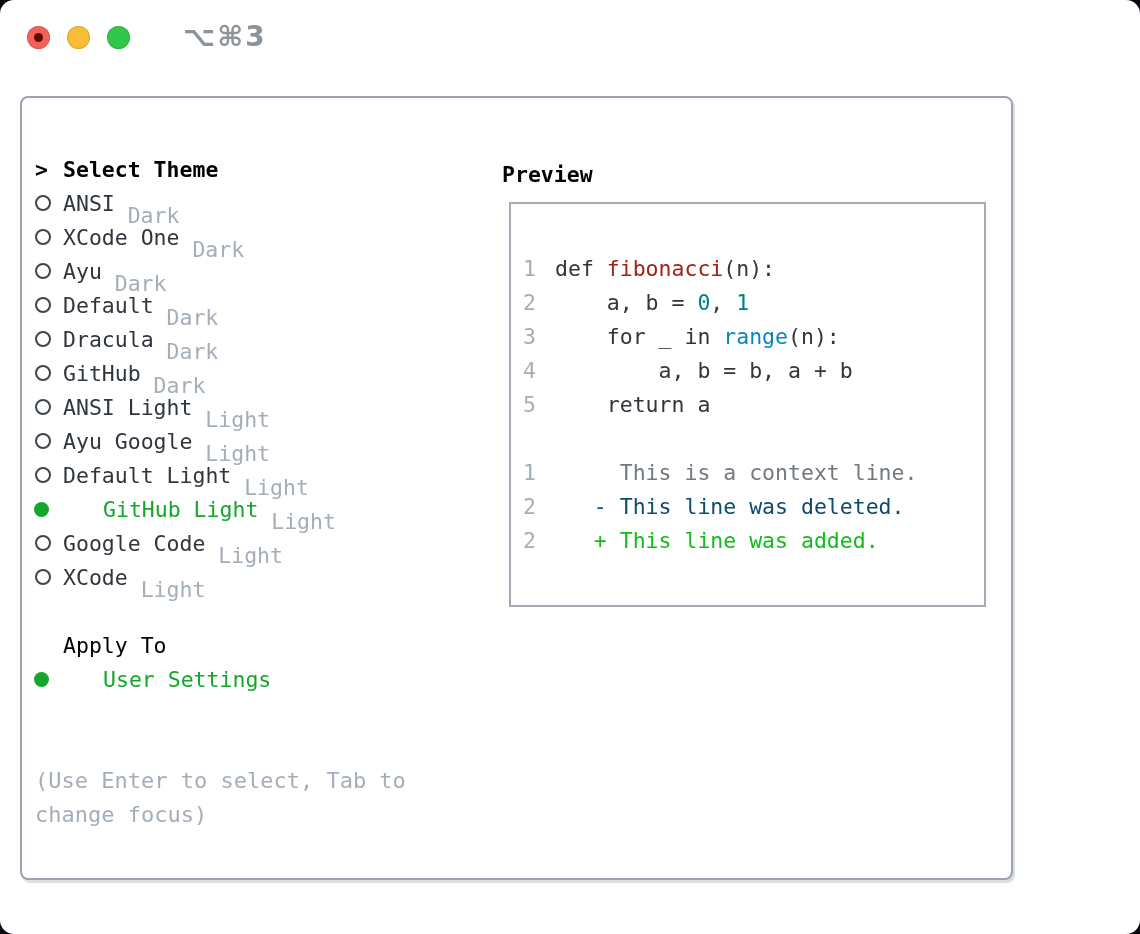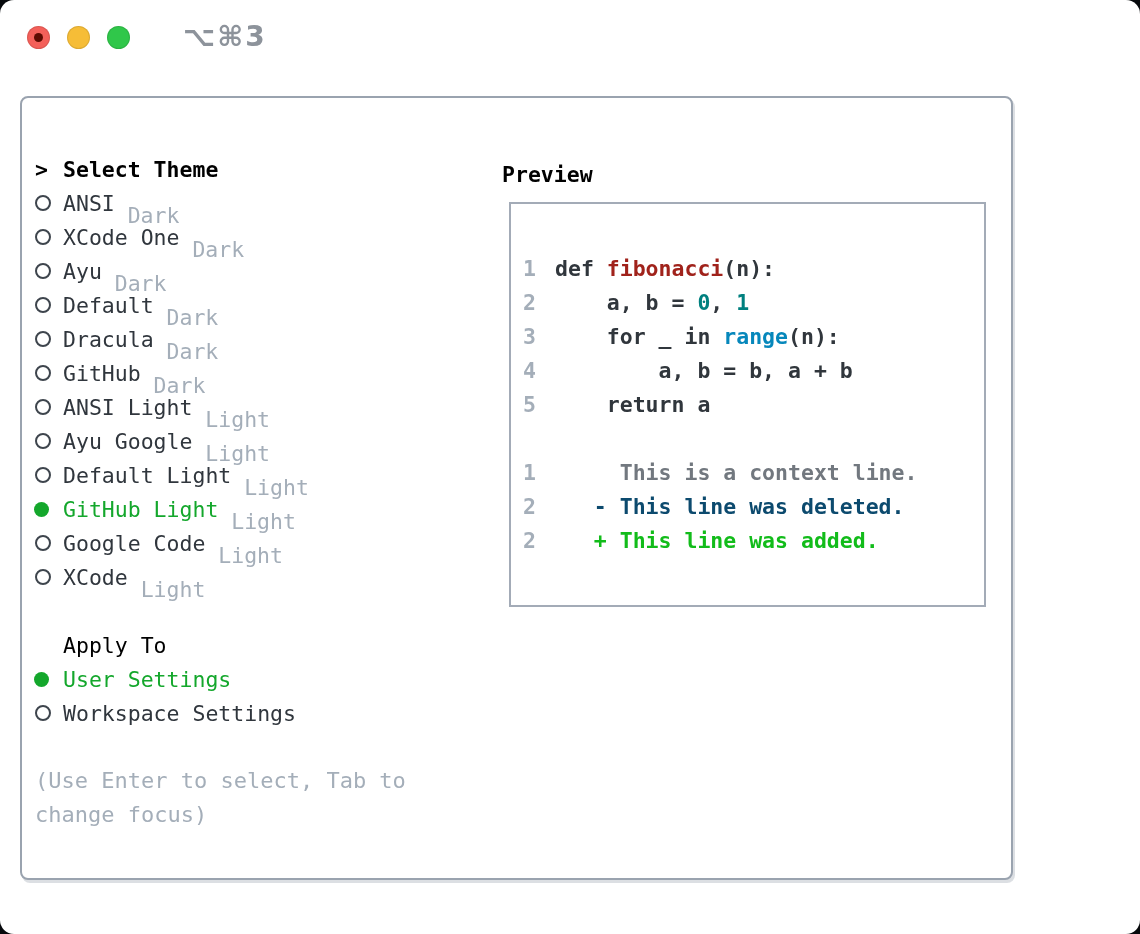--- a/index.html
+++ b/index.html
@@ -17,29 +17,29 @@
          border:2px solid #9aa3af;border-radius:8px;box-sizing:border-box;
          box-shadow:2px 3px 0 rgba(154,163,175,.35);}
   
   .rowblock{position:absolute;left:35px;}
   .row{display:flex;align-items:center;height:34px;font-size:21.5px;color:#30363d;white-space:pre;}
   .marker{width:28px;display:flex;align-items:center;flex:none;}
   .ring{width:12px;height:12px;border:2px solid #3e454d;border-radius:50%;box-sizing:content-box;}
   .dot{width:15px;height:15px;border-radius:50%;background:var(--green,#14a72c);margin-left:-1px;}
   .hdr{font-weight:bold;color:#000;}
   .nm{color:#30363d;}
-  .nm.sel{color:var(--green,#14a72c);}
+  .nm.sel{color:var(--green,#14a72c);margin-left:40px;}
   .vt{color:#a4aeb9;margin-left:12.9px;margin-top:24px;}
   .hint{position:absolute;left:35px;top:764px;font-size:22px;line-height:34px;color:#a4aeb9;white-space:pre;}
   
   .preview-title{position:absolute;left:502px;top:158px;height:34px;line-height:34px;
                  font-size:21.5px;font-weight:bold;color:#000;}
   .preview-box{position:absolute;left:509px;top:202px;width:477px;height:405px;
                border:2px solid #a3abb7;box-sizing:border-box;background:#fff;
-               padding:48px 0 0 12px;overflow:hidden;font-weight:bold;}
+               padding:48px 0 0 12px;overflow:hidden;}
   .cline{height:34px;line-height:34px;font-size:21.5px;white-space:pre;}
   .cnum{display:inline-block;min-width:13px;margin-right:19px;color:#a4aeb9;}
 </style>
 </head>
 <body>
 
 <div class="window">
 
   <div class="titlebar">
     <div class="tl tl-close" style="background: rgb(244, 96, 90);"></div>
@@ -72,21 +72,20 @@
       <div class="row"><span class="marker"><span class="ring"></span></span><span class="nm">XCode</span><span class="vt">Light</span></div>
     </div>
 
   <div class="rowblock" style="top:628px">
     <div class="row">
       <span class="marker"></span>
       <span style="color:#000">Apply To</span>
     </div>
     <div id="apply-list">
         <div class="row"><span class="marker"><span class="dot"></span></span><span class="nm sel">User Settings</span></div>
-        <div class="row"><span class="marker"><span class="ring"></span></span><span class="nm">Workspace Settings</span></div>
       </div>
   </div>
 
   <div class="hint" id="hint"><div>(Use Enter to select, Tab to</div><div>change focus)</div></div>
 
   <div class="preview-title">Preview</div>
   <div class="preview-box" id="preview-box">
       <div class="cline"><span class="cnum">1</span><span style="color: rgb(48, 54, 60);">def </span><span style="color: rgb(160, 34, 27);">fibonacci</span><span style="color: rgb(48, 54, 60);">(n):</span></div>
       <div class="cline"><span class="cnum">2</span><span style="color: rgb(48, 54, 60);">    a, b = </span><span style="color: rgb(0, 128, 127);">0</span><span style="color: rgb(48, 54, 60);">, </span><span style="color: rgb(0, 128, 127);">1</span></div>
       <div class="cline"><span class="cnum">3</span><span style="color: rgb(48, 54, 60);">    for _ in </span><span style="color: rgb(6, 135, 187);">range</span><span style="color: rgb(48, 54, 60);">(n):</span></div>

